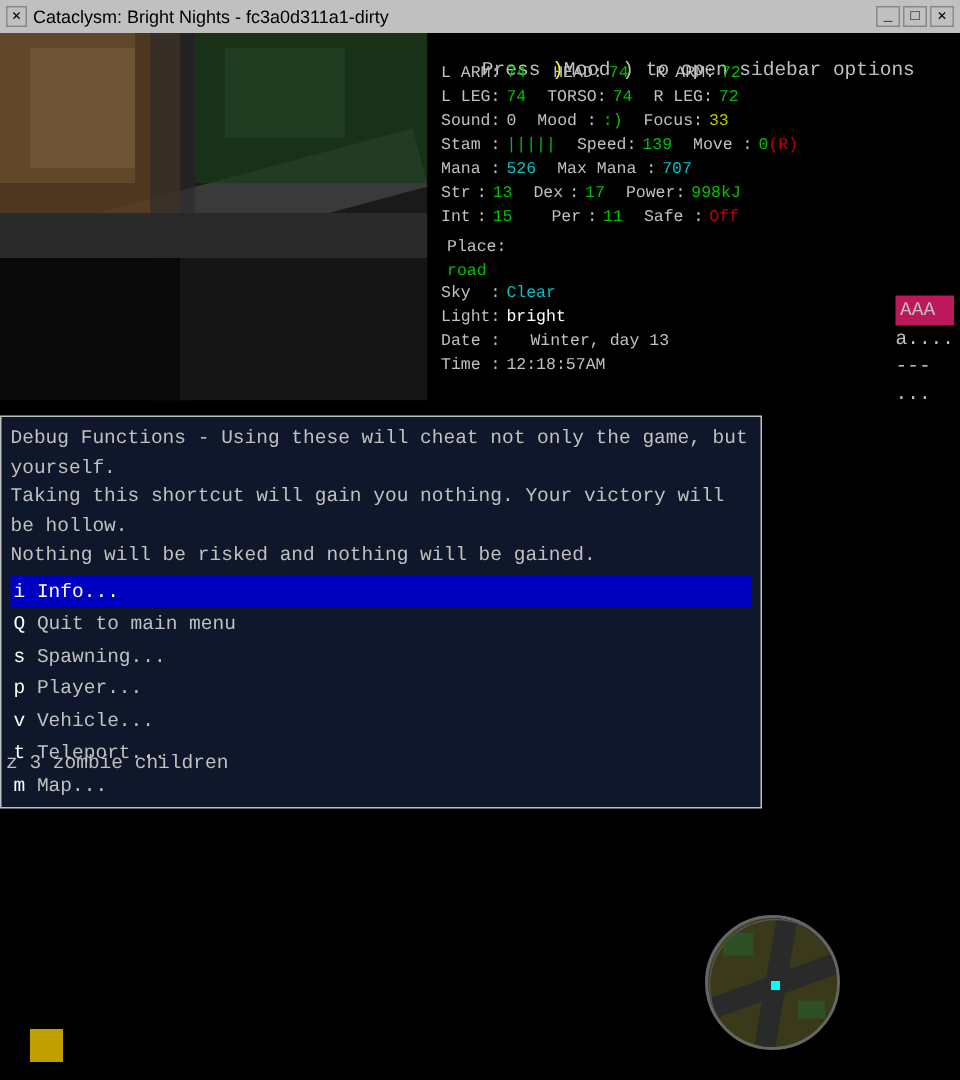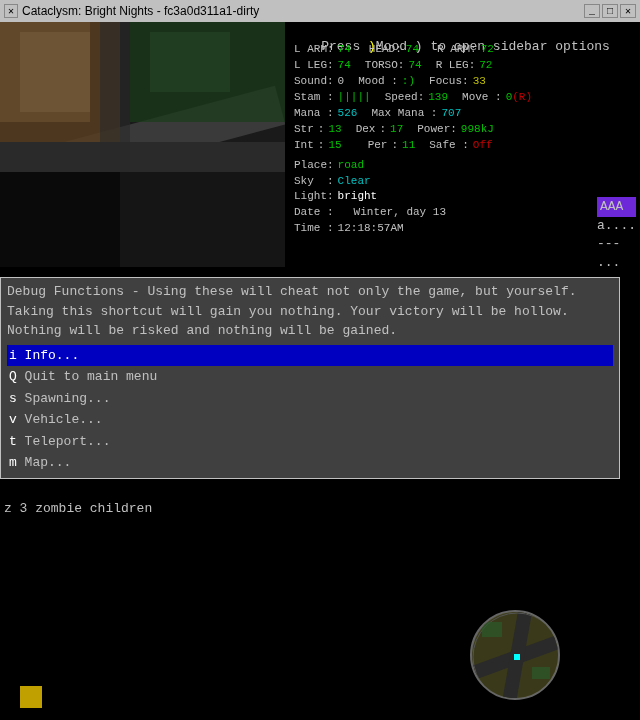--- a/index.html
+++ b/index.html
@@ -103,22 +103,22 @@
       color: #c0c0c0;
       font-size: 13px;
       line-height: 1.45;
     }
 
     
     #debug-overlay {
       position: absolute;
       top: 255px;
       left: 0;
-      width: 620px;
-      background: #404040;
+      width: 508px;
+      background: #0f172a;
       border: 1px solid #c0c0c0;
       color: #c0c0c0;
       padding: 4px 6px;
       font-size: 13px;
       line-height: 1.5;
     }
     #debug-warning {
       color: #c0c0c0;
       margin-bottom: 4px;
       line-height: 1.5;
@@ -295,21 +295,21 @@
       <span class="col-label">Int</span>
       <span class="col-label" style="margin-left:4px;">:</span>
       <span class="col-green" style="margin-left:4px;">15</span>
       <span class="col-label" style="margin-left:26px;text-align:center;">Per</span>
       <span class="col-label" style="margin-left:4px;">:</span>
       <span class="col-green" style="margin-left:4px;">11</span>
       <span class="col-label" style="margin-left:14px;">Safe :</span>
       <span class="col-red" style="margin-left:4px;">Off</span>
     </div>
 
-    <div class="stat-line" style="margin-top:4px;">
+    <div class="stat-line" style="margin-top:4px;flex-direction:column;">
       <span class="col-label">Place:</span>
       <span class="col-green" style="margin-left:4px;">road</span>
     </div>
 
     <div class="stat-line">
       <span class="col-label">Sky  :</span>
       <span class="col-cyan" style="margin-left:4px;">Clear</span>
     </div>
 
     <div class="stat-line">
@@ -322,36 +322,37 @@
       <span class="col-label" style="margin-left:20px;">Winter, day 13</span>
     </div>
 
     <div class="stat-line">
       <span class="col-label">Time :</span>
       <span class="col-label" style="margin-left:4px;">12:18:57AM</span>
     </div>
   </div>
 
   <div id="sidebar-hint" style="position:absolute;top:175px;right:4px;font-size:13px;line-height:1.4;">
-    <div style="color:#c0c0c0;background:#6d28d9;padding:1px 3px;">AAA</div>
+    <div style="color:#c0c0c0;background:#be185d;padding:1px 3px;">AAA</div>
     <div style="color:#c0c0c0;">a....</div>
     <div style="color:#c0c0c0;">---</div>
     <div style="color:#c0c0c0;">...</div>
   </div>
 
   <div id="debug-overlay">
     <div id="debug-warning">
       <div>Debug Functions - Using these will cheat not only the game, but yourself.</div>
       <div>Taking this shortcut will gain you nothing.  Your victory will be hollow.</div>
       <div>Nothing will be risked and nothing will be gained.</div>
     </div>
     <div id="debug-menu-items">
     <div class="menu-item selected"><span class="menu-key">i</span><span> Info...</span></div>
         <div class="menu-item"><span class="menu-key">Q</span><span> Quit to main menu</span></div>
         <div class="menu-item"><span class="menu-key">s</span><span> Spawning...</span></div>
+        <div class="menu-item"><span class="menu-key">p</span><span> Player...</span></div>
         <div class="menu-item"><span class="menu-key">v</span><span> Vehicle...</span></div>
         <div class="menu-item"><span class="menu-key">t</span><span> Teleport...</span></div>
         <div class="menu-item"><span class="menu-key">m</span><span> Map...</span></div>
       </div>
   </div>
 
   <div id="message-area">
     <span>z 3 zombie children</span>
   </div>
 

